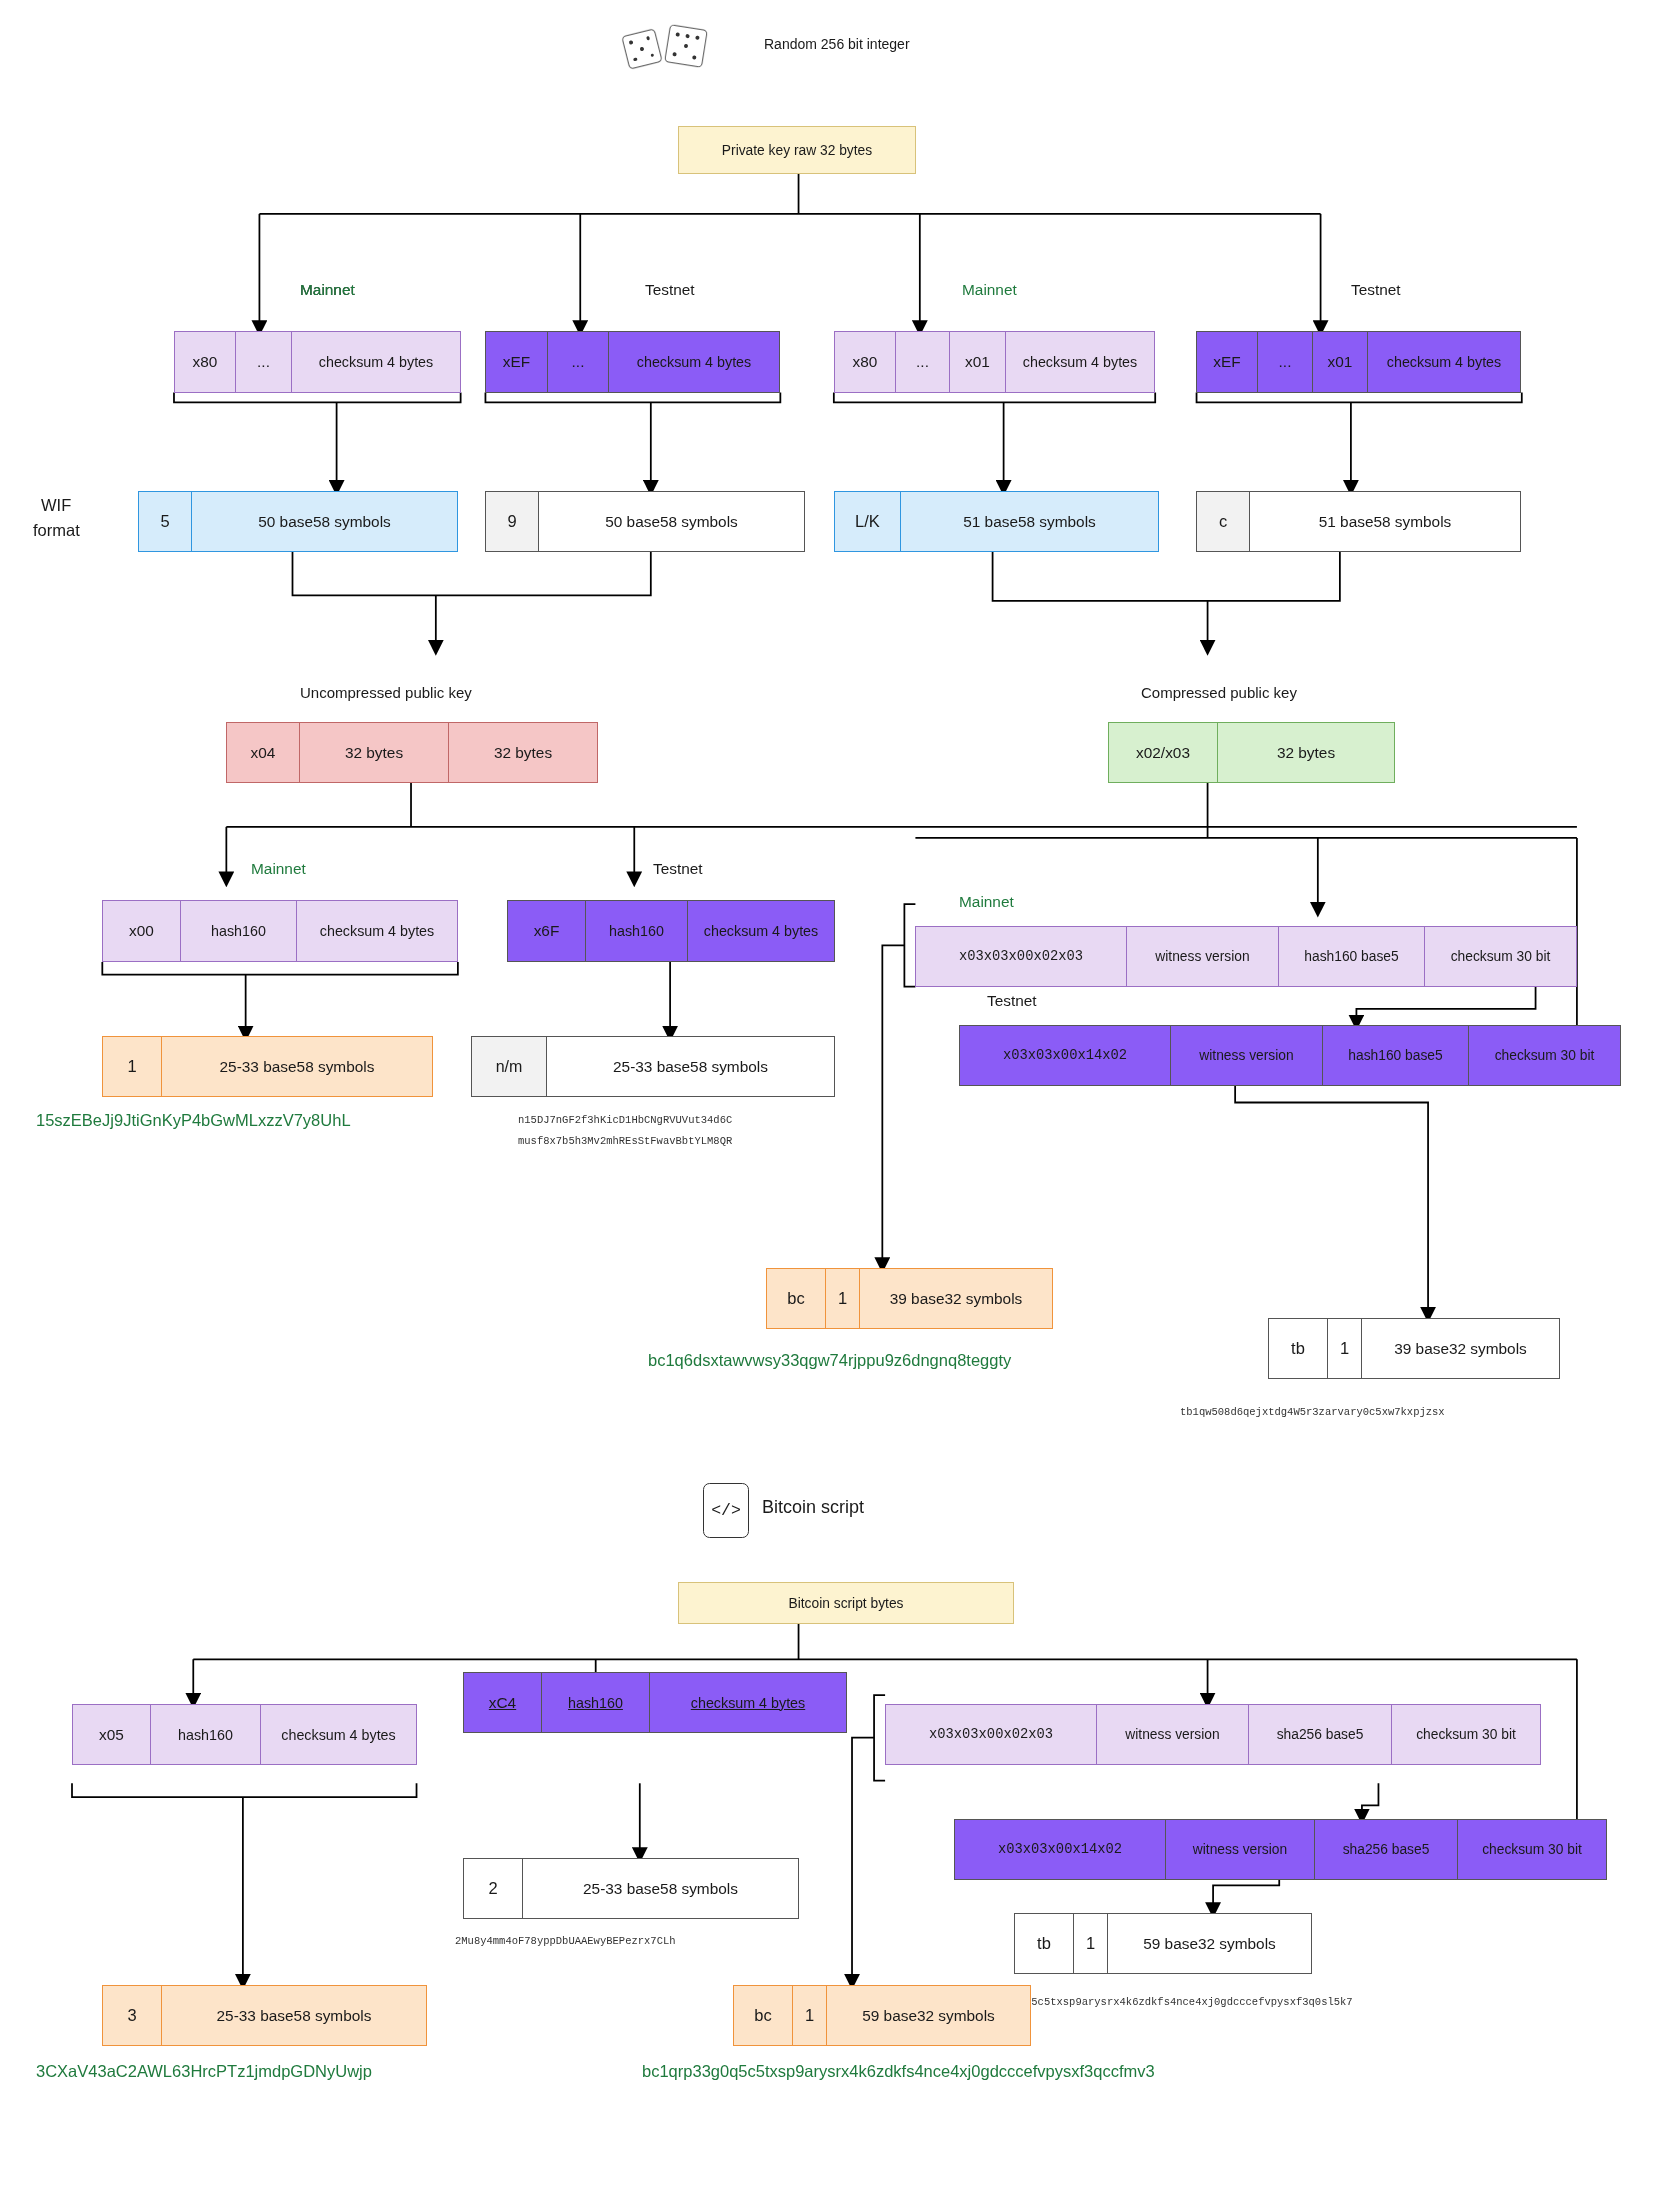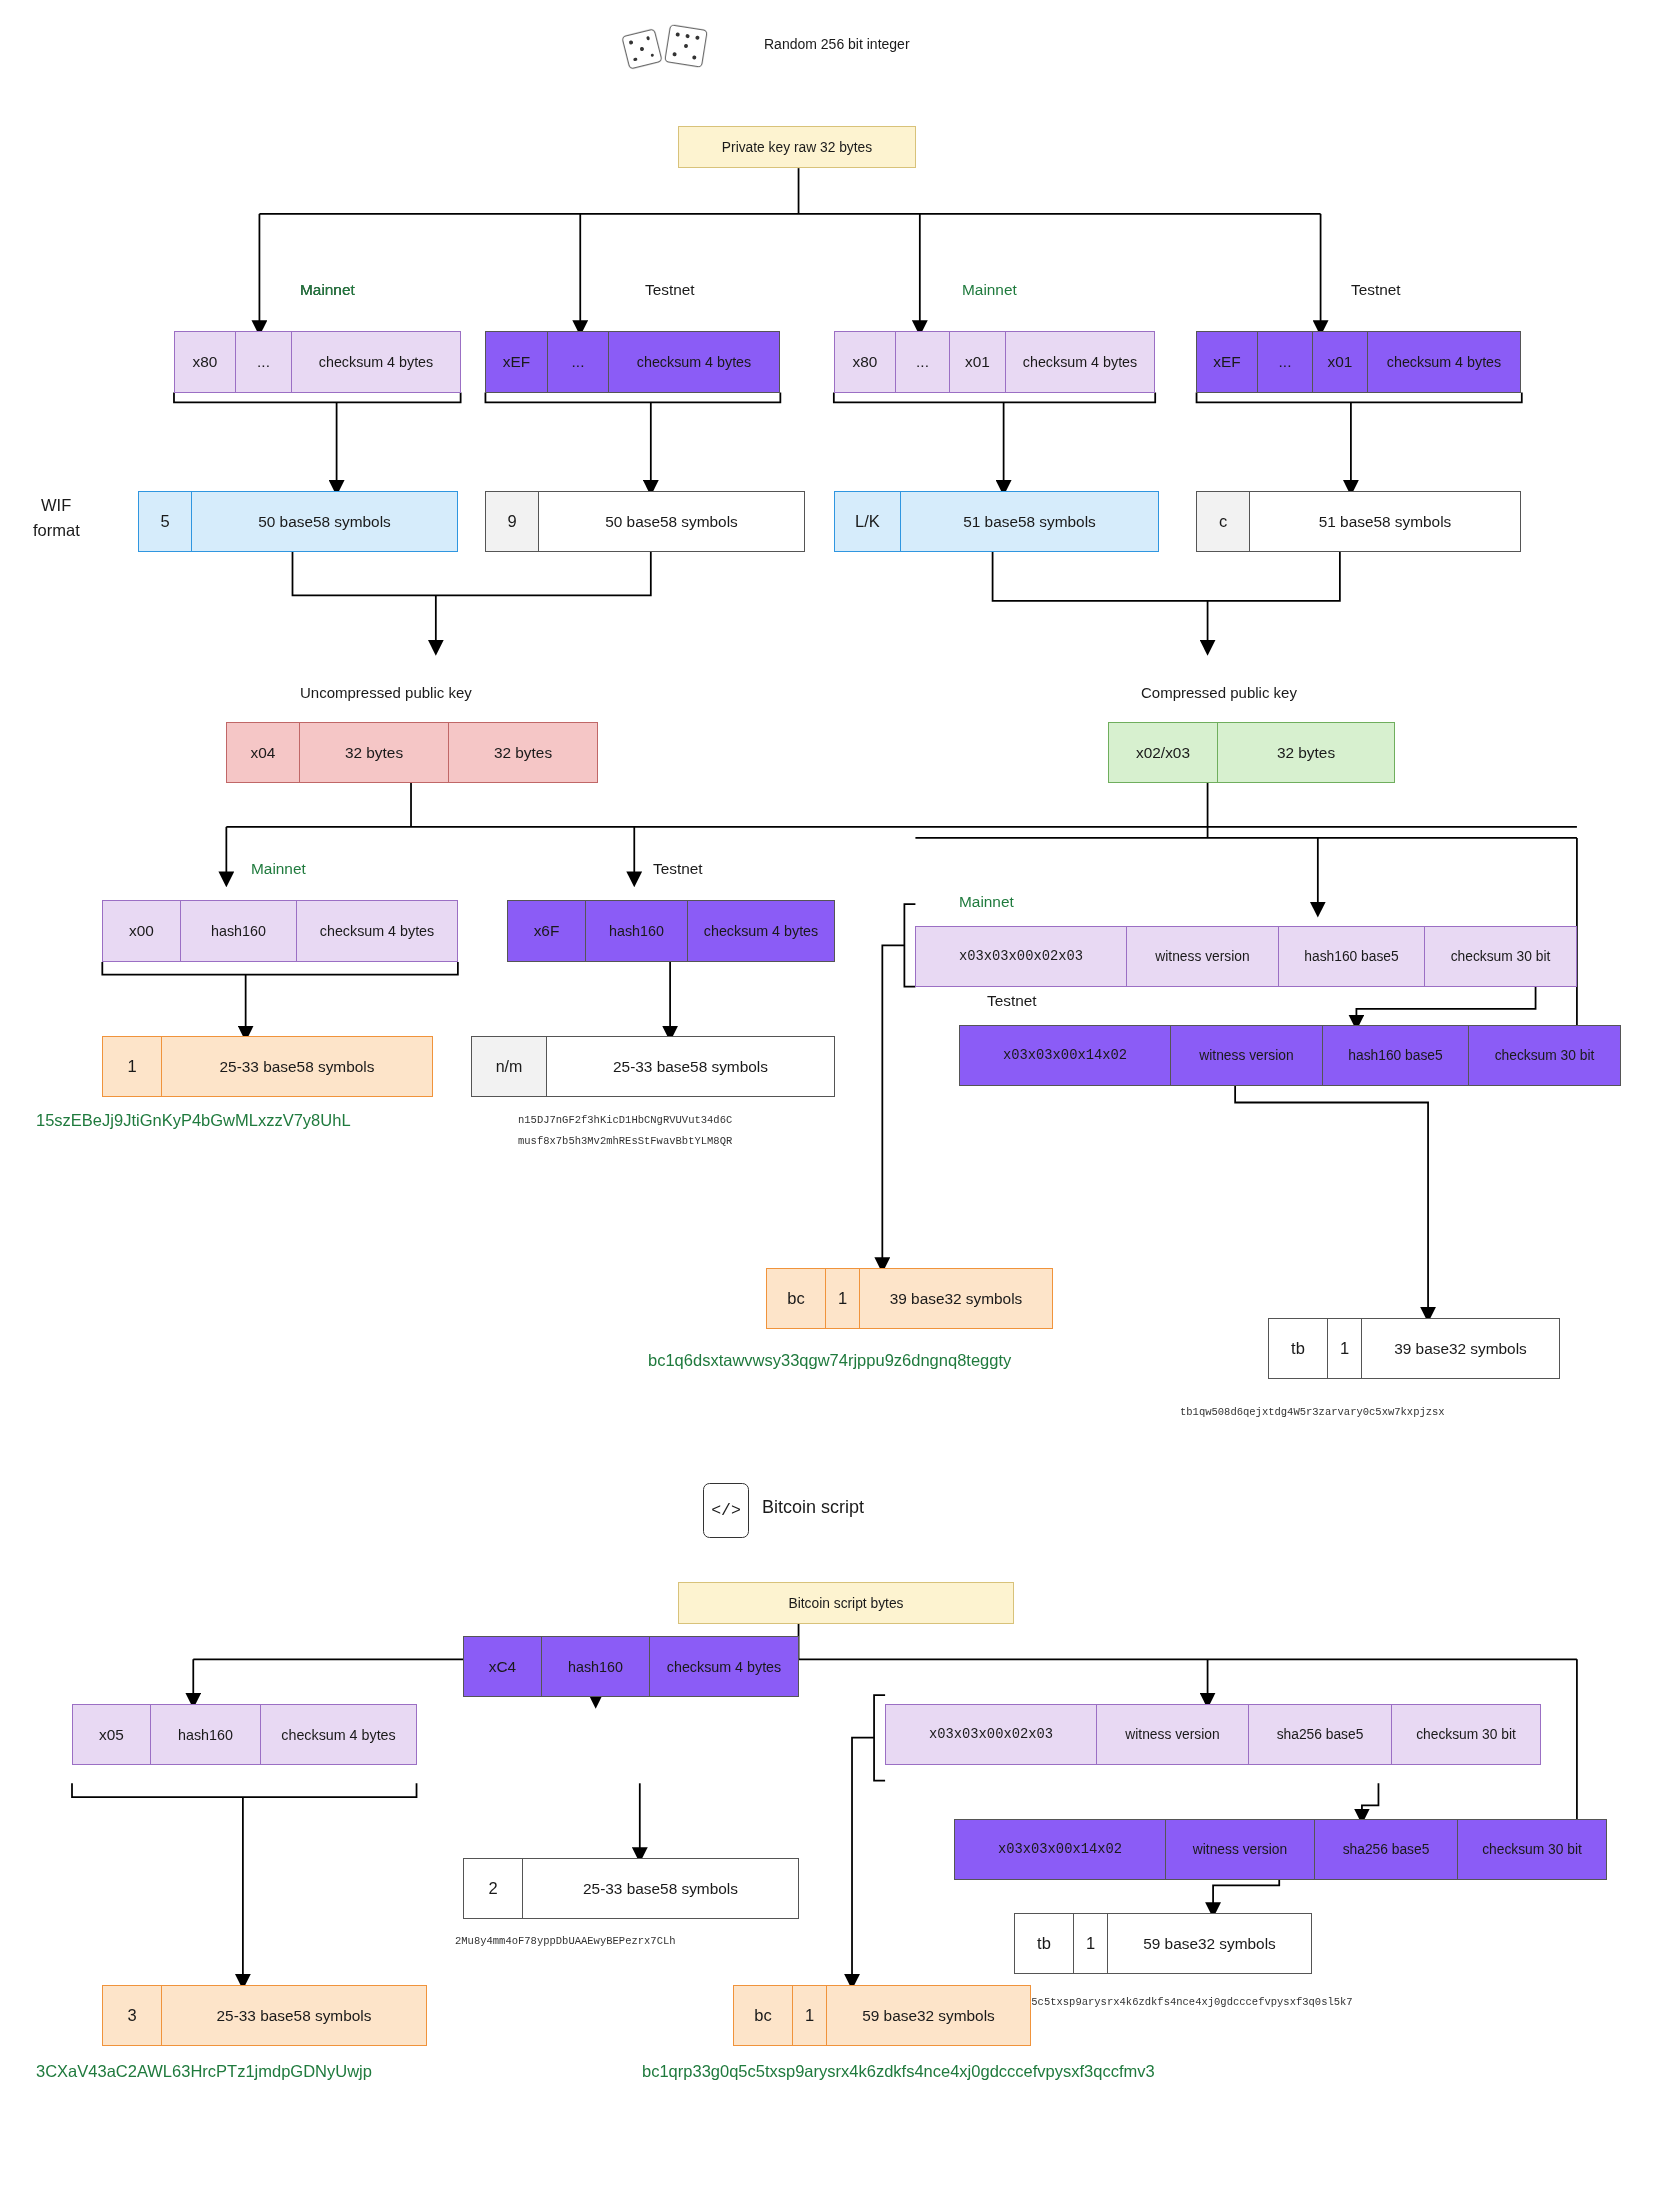--- a/index.html
+++ b/index.html
@@ -136,21 +136,21 @@
       <div class="pip" style="left:6px;top:6px;"></div>
       <div class="pip" style="left:16px;top:16px;"></div>
       <div class="pip" style="left:26px;top:26px;"></div>
       <div class="pip" style="left:26px;top:6px;"></div>
       <div class="pip" style="left:6px;top:26px;"></div>
       <div class="pip" style="left:16px;top:6px;"></div>
     </div>
   </div>
   <div class="lbl" style="left:764px;top:36px;font-size:14px;">Random 256 bit integer</div>
 
-  <div class="node box-yellow" style="left:678px;top:126px;width:238px;height:42px;">
+  <div class="node box-yellow" style="left:678px;top:126px;width:238px;height:48px;">
     <div class="cell" style="flex:1;font-size:13.8px;">Private key raw 32 bytes</div>
   </div>
 
   <div class="lbl" style="left:300px;top:281px;font-size:15.4px;">Mainnet</div>
   <div class="lbl mainnet" style="left:300px;top:281px;font-size:15.4px;">Mainnet</div>
   <div class="lbl" style="left:645px;top:281px;font-size:15.4px;">Testnet</div>
   <div class="lbl mainnet" style="left:962px;top:281px;font-size:15.4px;">Mainnet</div>
   <div class="lbl" style="left:1351px;top:281px;font-size:15.4px;">Testnet</div>
 
   <div class="node box-purple" style="left:174px;top:331px;width:287px;height:62px;">
@@ -274,21 +274,21 @@
 
   <div class="node box-yellow" style="left:678px;top:1582px;width:336px;height:42px;">
     <div class="cell" style="flex:1;font-size:13.8px;">Bitcoin script bytes</div>
   </div>
 
   <div class="node box-purple" style="left:72px;top:1704px;width:345px;height:61px;">
     <div class="cell" style="width:77px;font-size:15.4px;">x05</div>
     <div class="cell sep-purple" style="width:110px;font-size:14.3px;">hash160</div>
     <div class="cell sep-purple" style="flex:1;font-size:14.3px;">checksum 4 bytes</div>
   </div>
-  <div class="node box-white" style="left:463px;top:1636px;width:336px;height:61px;">
+  <div class="node box-white" style="left:463px;top:1672px;width:384px;height:61px;text-decoration:underline;">
     <div class="cell" style="width:77px;font-size:15.4px;">xC4</div>
     <div class="cell sep-dark" style="width:108px;font-size:14.3px;">hash160</div>
     <div class="cell sep-dark" style="flex:1;font-size:14.3px;">checksum 4 bytes</div>
   </div>
 
   <div class="node box-purple" style="left:885px;top:1704px;width:656px;height:61px;">
     <div class="cell mono" style="width:210px;font-size:13.8px;">x03x03x00x02x03</div>
     <div class="cell sep-purple" style="width:152px;font-size:13.8px;">witness version</div>
     <div class="cell sep-purple" style="width:143px;font-size:13.8px;">sha256 base5</div>
     <div class="cell sep-purple" style="flex:1;font-size:13.8px;">checksum 30 bit</div>

